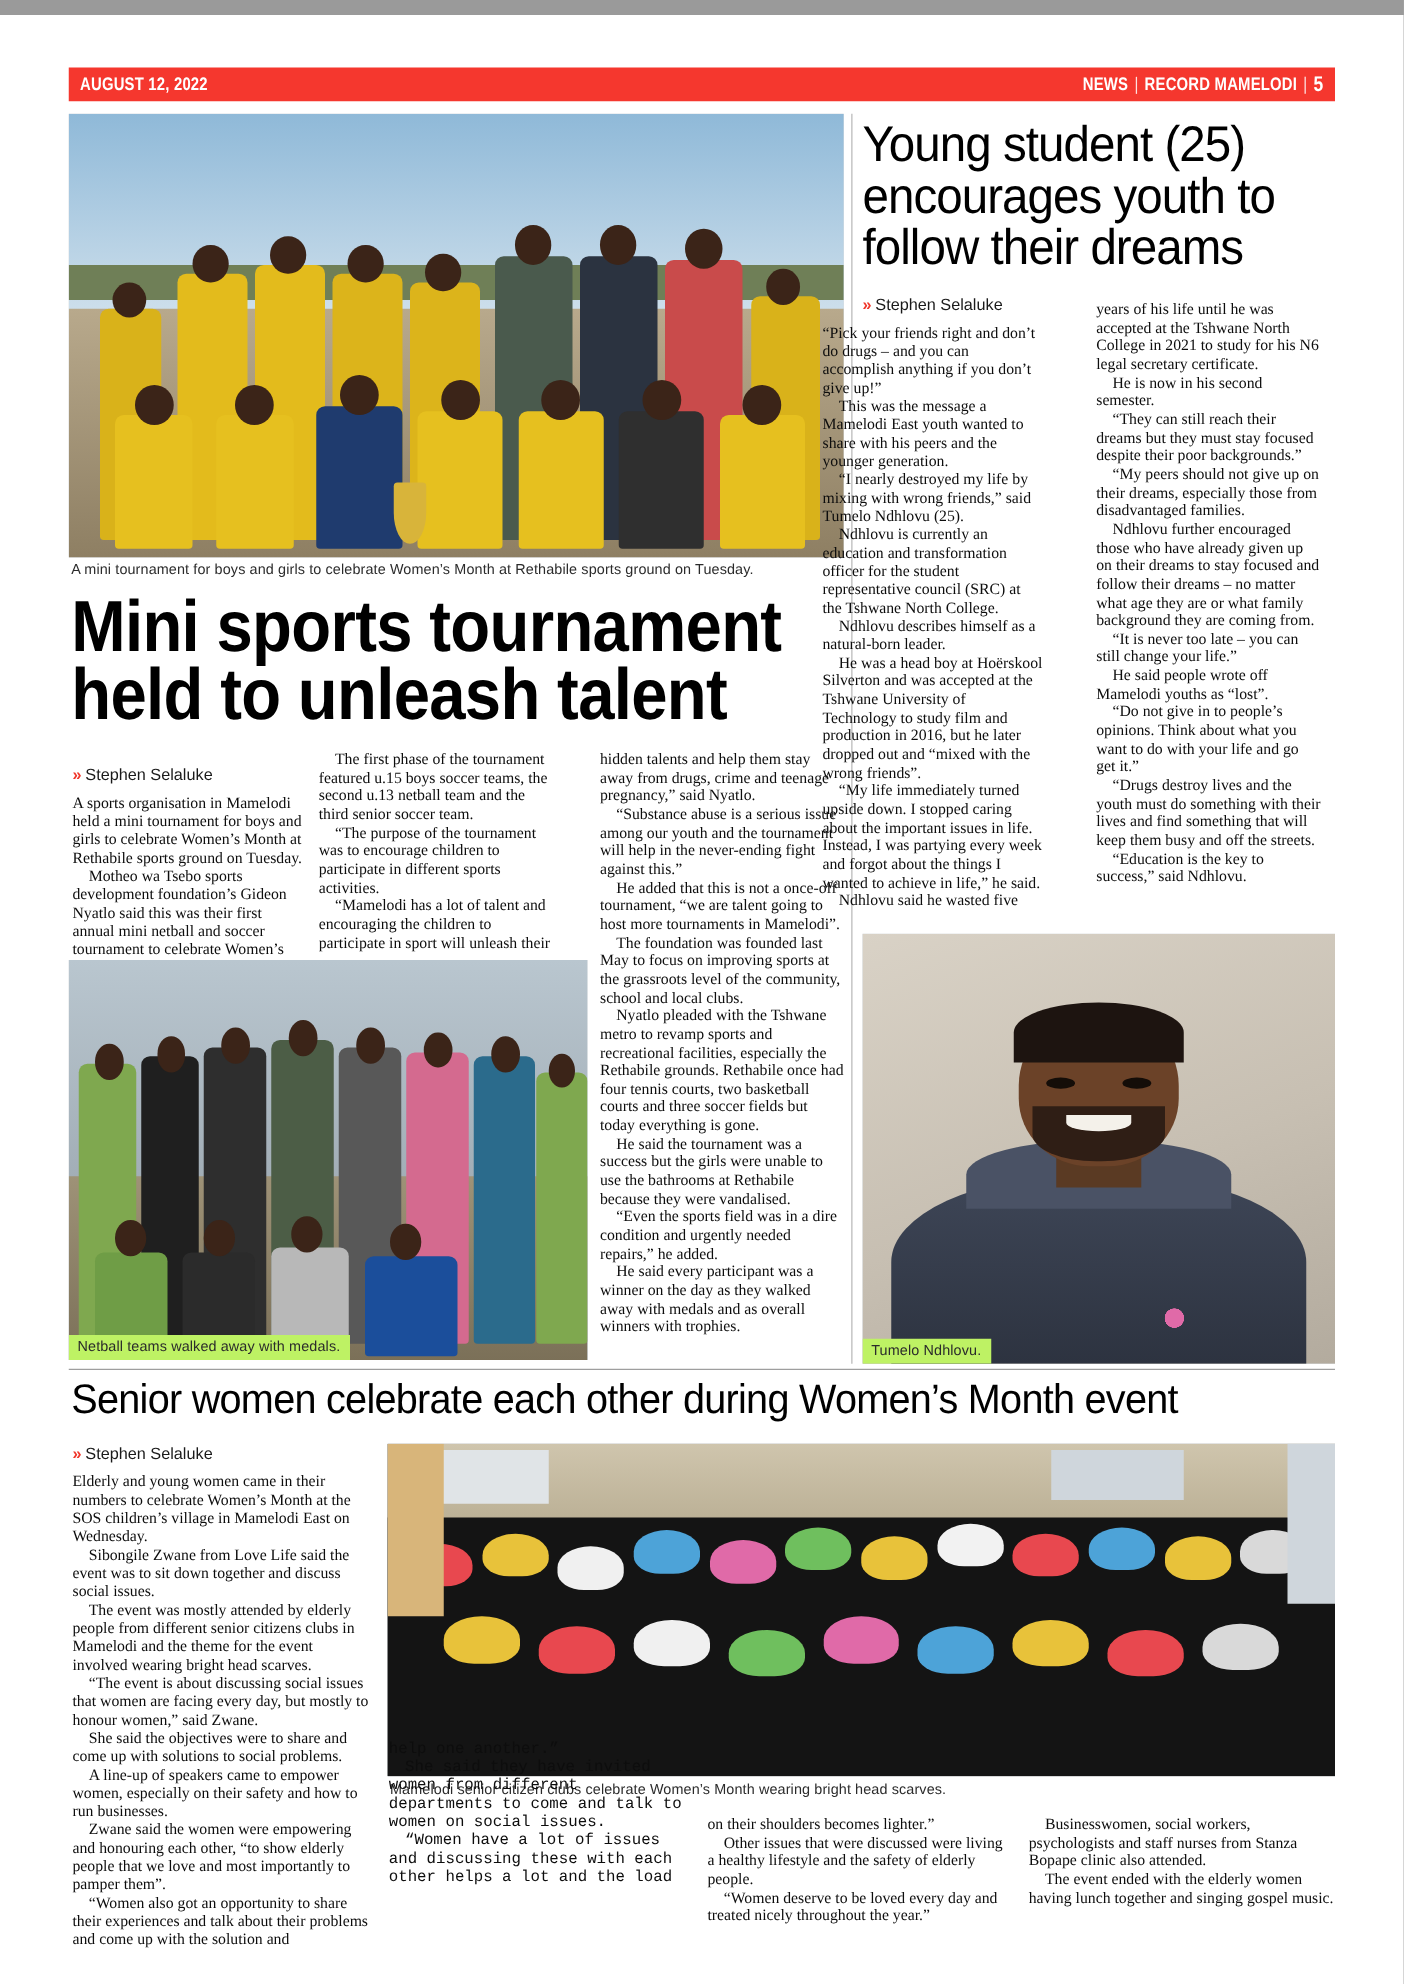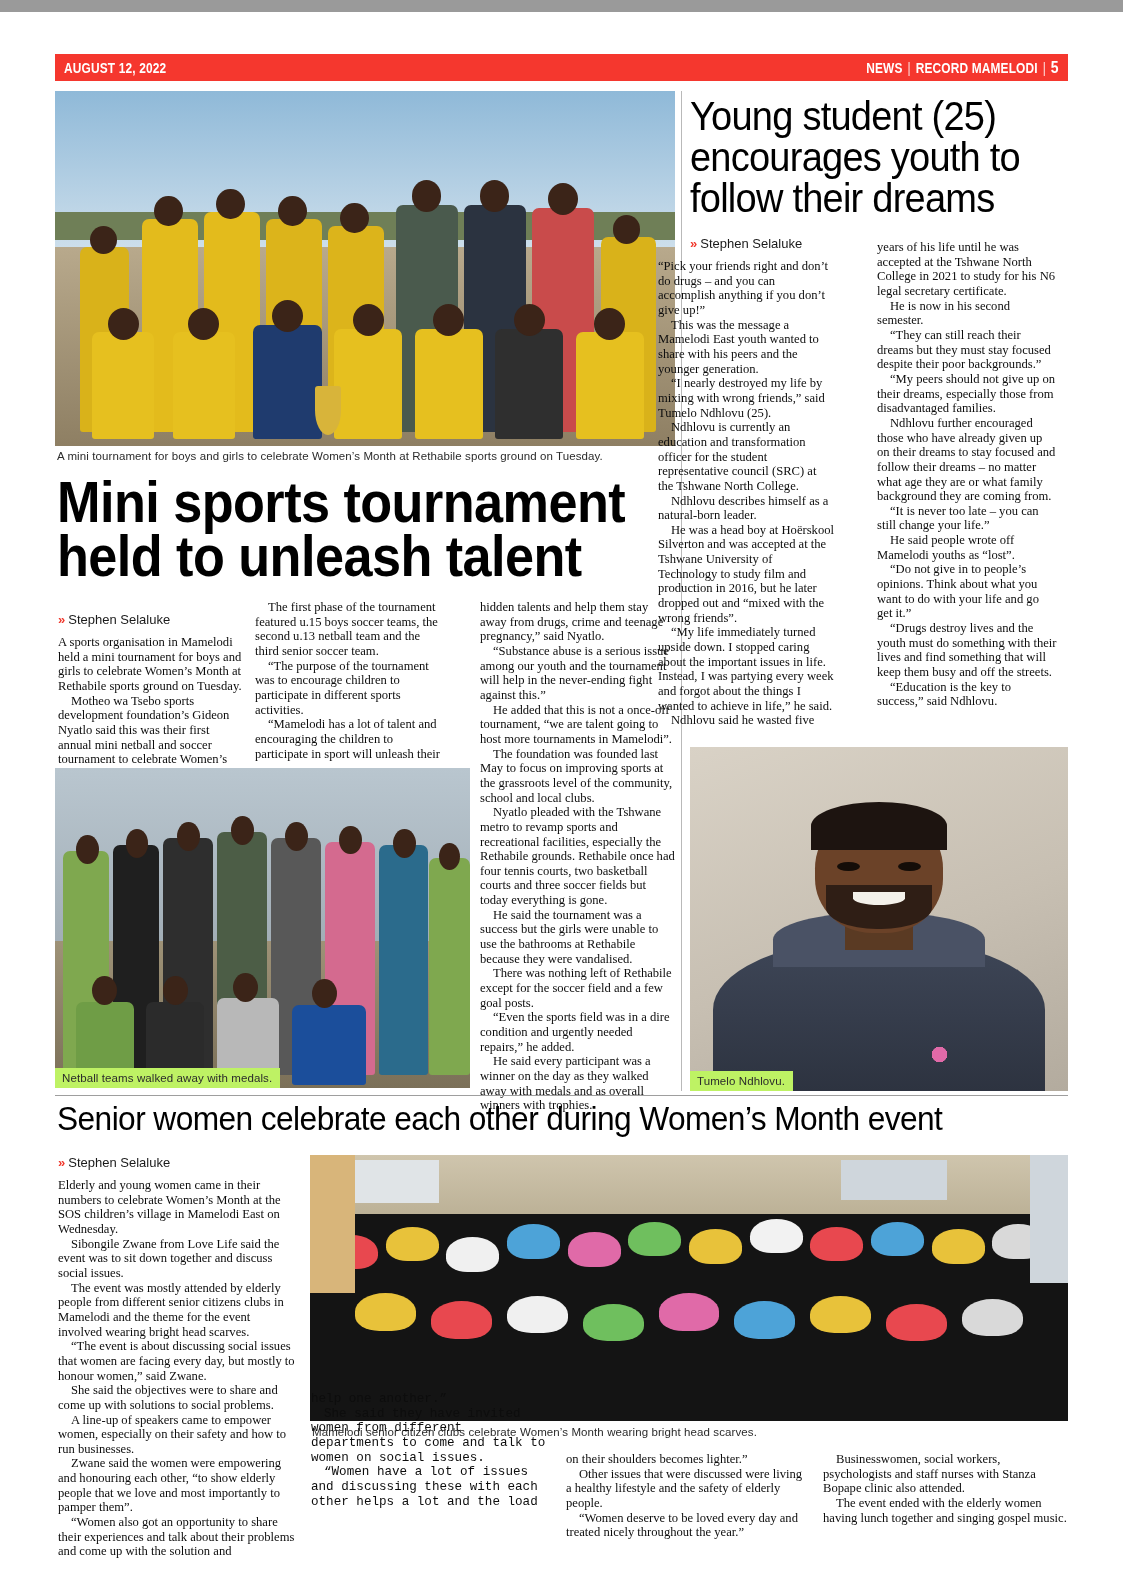--- a/index.html
+++ b/index.html
@@ -243,21 +243,20 @@
     <p>“Mamelodi has a lot of talent and encouraging the children to participate in sport will unleash their</p>
   </div>
 
   <div class="col" style="left:480px; top:588px; width:196px;">
     <p class="noind">hidden talents and help them stay away from drugs, crime and teenage pregnancy,” said Nyatlo.</p>
     <p>“Substance abuse is a serious issue among our youth and the tournament will help in the never-ending fight against this.”</p>
     <p>He added that this is not a once-off tournament, “we are talent going to host more tournaments in Mamelodi”.</p>
     <p>The foundation was founded last May to focus on improving sports at the grassroots level of the community, school and local clubs.</p>
     <p>Nyatlo pleaded with the Tshwane metro to revamp sports and recreational facilities, especially the Rethabile grounds. Rethabile once had four tennis courts, two basketball courts and three soccer fields but today everything is gone.</p>
     <p>He said the tournament was a success but the girls were unable to use the bathrooms at Rethabile because they were vandalised.</p>
-    <p>There was nothing left of Rethabile except for the soccer field and a few goal posts.</p>
     <p>“Even the sports field was in a dire condition and urgently needed repairs,” he added.</p>
     <p>He said every participant was a winner on the day as they walked away with medals and as overall winners with trophies.</p>
   </div>
 
   <div class="photo" style="left:55px; top:756px; width:415px; height:320px;">
     <div class="ph-inner">
       <div style="position:absolute;inset:0;background:linear-gradient(#b9c6cf,#8f9aa2);"></div>
       <div style="position:absolute;left:0;right:0;bottom:0;height:46%;background:linear-gradient(#9e9277,#7b7058);"></div>
       <div class="fig" style="left:2%;  width:11%; height:70%; background:#7fa84f;"></div>
       <div class="head" style="left:5%;   bottom:70%; width:5.5%; height:9%;"></div>
@@ -421,17 +420,17 @@
     <p>“Women have a lot of issues and discussing these with each other helps a lot and the load</p>
   </div>
 
   <div class="col" style="left:566px; top:1440px; width:240px;">
     <p class="noind">on their shoulders becomes lighter.”</p>
     <p>Other issues that were discussed were living a healthy lifestyle and the safety of elderly people.</p>
     <p>“Women deserve to be loved every day and treated nicely throughout the year.”</p>
   </div>
 
   <div class="col" style="left:823px; top:1440px; width:245px;">
-    <p>Businesswomen, social workers, psychologists and staff nurses with Stanza Bopape clinic also attended.</p>
+    <p>Businesswomen, social workers, psychologists and staff nurses from Stanza Bopape clinic also attended.</p>
     <p>The event ended with the elderly women having lunch together and singing gospel music.</p>
   </div>
 
 </div>
 
 </body></html>

